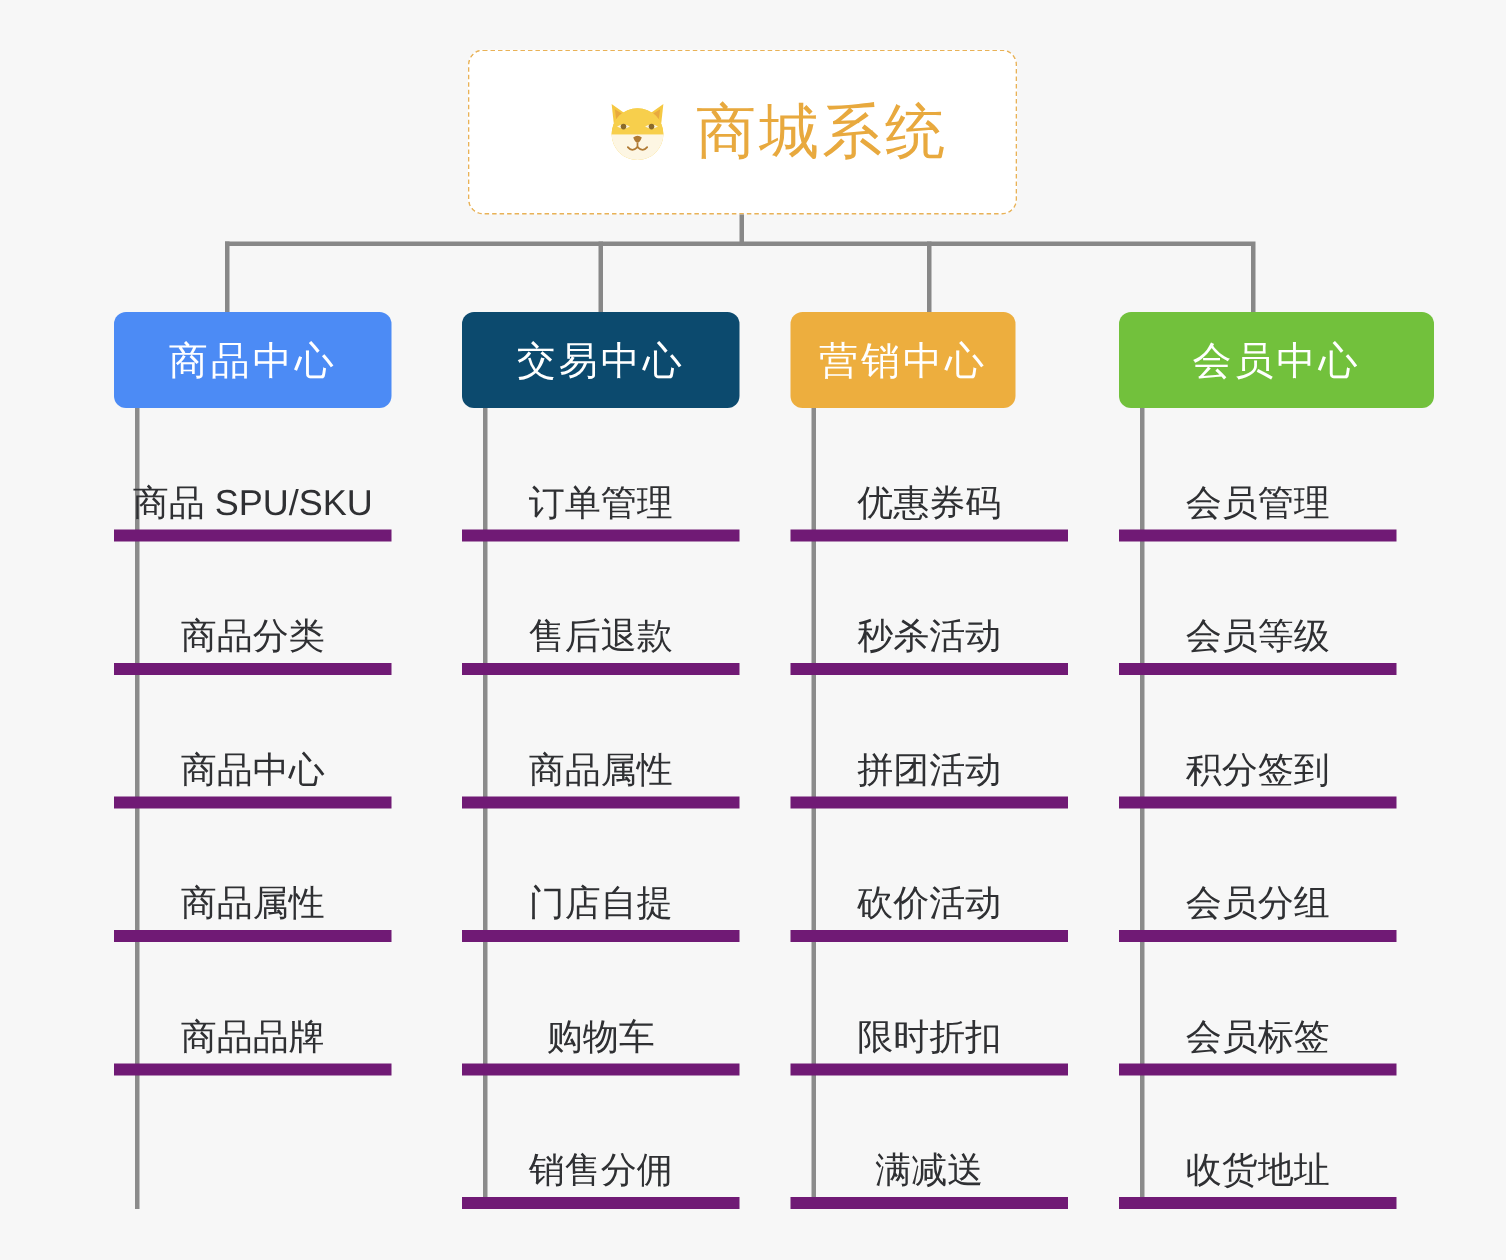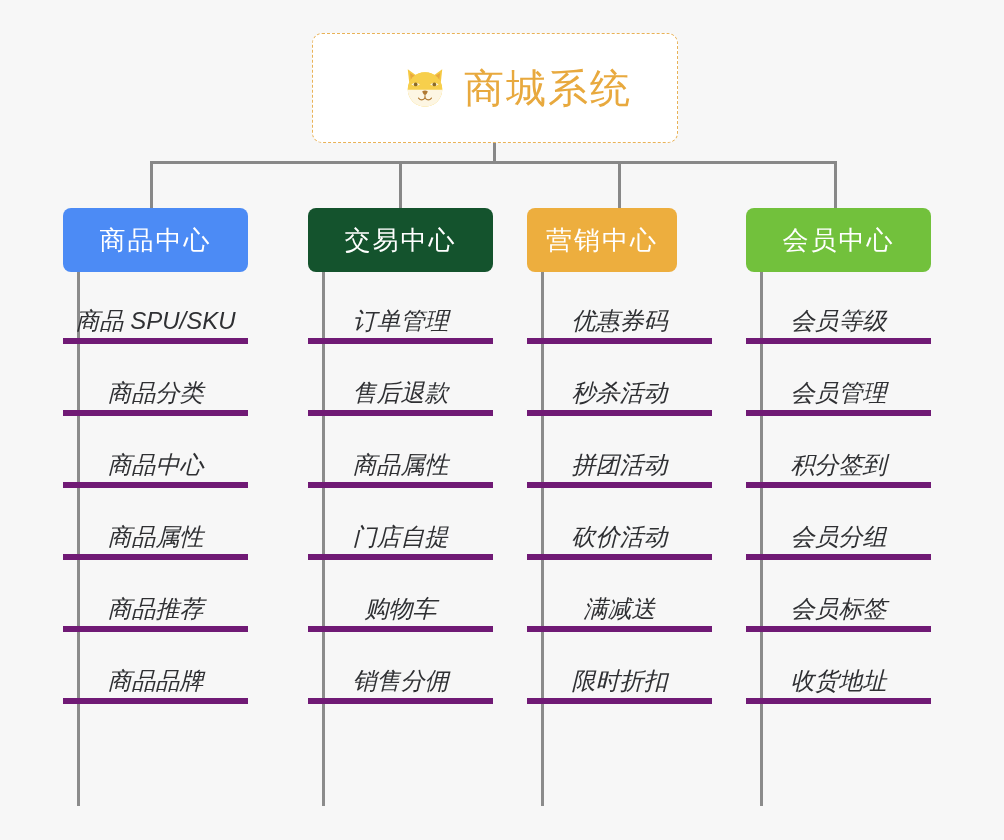--- a/index.html
+++ b/index.html
@@ -103,27 +103,26 @@
   }
 
   .leaf-list {
     position: relative;
     margin: 0;
     padding: 0;
     list-style: none;
   }
   .leaf-item {
     position: relative;
-    height: 72px;
+    height: 89px;
     box-sizing: border-box;
-    border-bottom: 6px solid #701a75;
+    border-bottom: 8px solid #701a75;
     display: flex;
     align-items: flex-end;
     justify-content: center;
-    font-style: italic;
   }
   .leaf-label {
     font-size: 24px;
     line-height: 1.15;
     color: #2f3033;
     white-space: nowrap;
     padding-bottom: 3px;
   }
 </style>
 </head>
@@ -152,49 +151,46 @@
     <span class="root-title">商城系统</span>
   </div>
 
   <div class="conn conn-stem"></div>
   <div class="conn conn-bus"></div>
   <div class="conn conn-drop" style="left:150px"></div>
   <div class="conn conn-drop" style="left:399px"></div>
   <div class="conn conn-drop" style="left:618px"></div>
   <div class="conn conn-drop" style="left:834px"></div>
 
-  <div class="branch" style="left:63px;width:185px">
+  <div class="branch" style="left:76px;width:185px">
     <div class="branch-header" style="background:#4c8bf5;width:185px">
       <span>商品中心</span>
     </div>
     <div class="branch-spine" style="height:534px"></div>
     <ul class="leaf-list">
       <li class="leaf-item">
           <span class="leaf-label">商品 SPU/SKU</span>
         </li>
       <li class="leaf-item">
           <span class="leaf-label">商品分类</span>
         </li>
       <li class="leaf-item">
           <span class="leaf-label">商品中心</span>
         </li>
       <li class="leaf-item">
           <span class="leaf-label">商品属性</span>
         </li>
       <li class="leaf-item">
-          <span class="leaf-label">商品推荐</span>
-        </li>
-      <li class="leaf-item">
           <span class="leaf-label">商品品牌</span>
         </li>
     </ul>
   </div>
 
   <div class="branch" style="left:308px;width:185px">
-    <div class="branch-header" style="background:#14532d;width:185px">
+    <div class="branch-header" style="background:#0c4a6e;width:185px">
       <span>交易中心</span>
     </div>
     <div class="branch-spine" style="height:534px"></div>
     <ul class="leaf-list">
       <li class="leaf-item">
           <span class="leaf-label">订单管理</span>
         </li>
       <li class="leaf-item">
           <span class="leaf-label">售后退款</span>
         </li>
@@ -225,41 +221,41 @@
       <li class="leaf-item">
           <span class="leaf-label">秒杀活动</span>
         </li>
       <li class="leaf-item">
           <span class="leaf-label">拼团活动</span>
         </li>
       <li class="leaf-item">
           <span class="leaf-label">砍价活动</span>
         </li>
       <li class="leaf-item">
+          <span class="leaf-label">限时折扣</span>
+        </li>
+      <li class="leaf-item">
           <span class="leaf-label">满减送</span>
         </li>
-      <li class="leaf-item">
-          <span class="leaf-label">限时折扣</span>
-        </li>
     </ul>
   </div>
 
   <div class="branch" style="left:746px;width:185px">
-    <div class="branch-header" style="background:#72c13c;width:185px">
+    <div class="branch-header" style="background:#72c13c;width:210px">
       <span>会员中心</span>
     </div>
     <div class="branch-spine" style="height:534px"></div>
     <ul class="leaf-list">
       <li class="leaf-item">
+          <span class="leaf-label">会员管理</span>
+        </li>
+      <li class="leaf-item">
           <span class="leaf-label">会员等级</span>
         </li>
       <li class="leaf-item">
-          <span class="leaf-label">会员管理</span>
-        </li>
-      <li class="leaf-item">
           <span class="leaf-label">积分签到</span>
         </li>
       <li class="leaf-item">
           <span class="leaf-label">会员分组</span>
         </li>
       <li class="leaf-item">
           <span class="leaf-label">会员标签</span>
         </li>
       <li class="leaf-item">
           <span class="leaf-label">收货地址</span>

